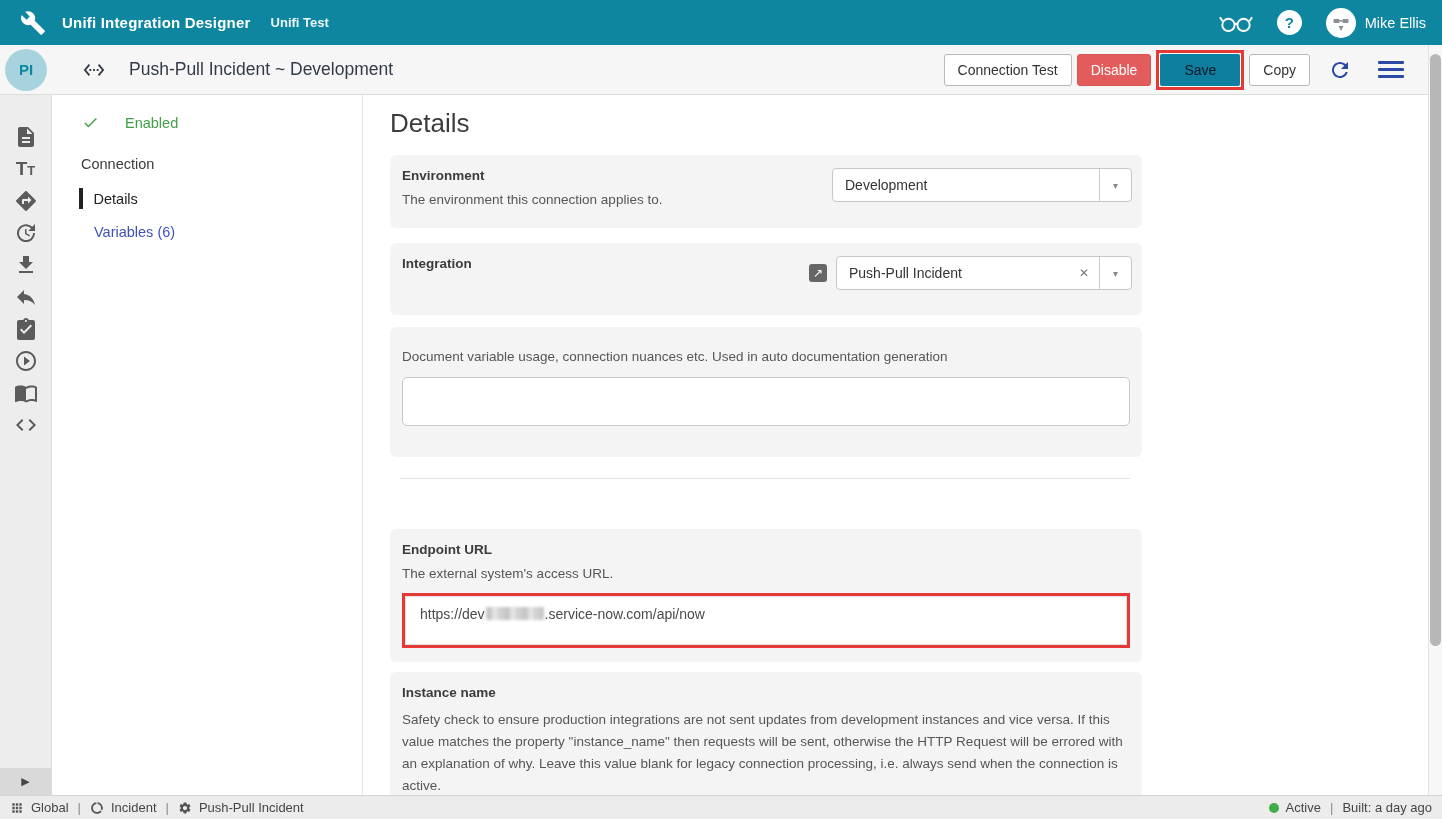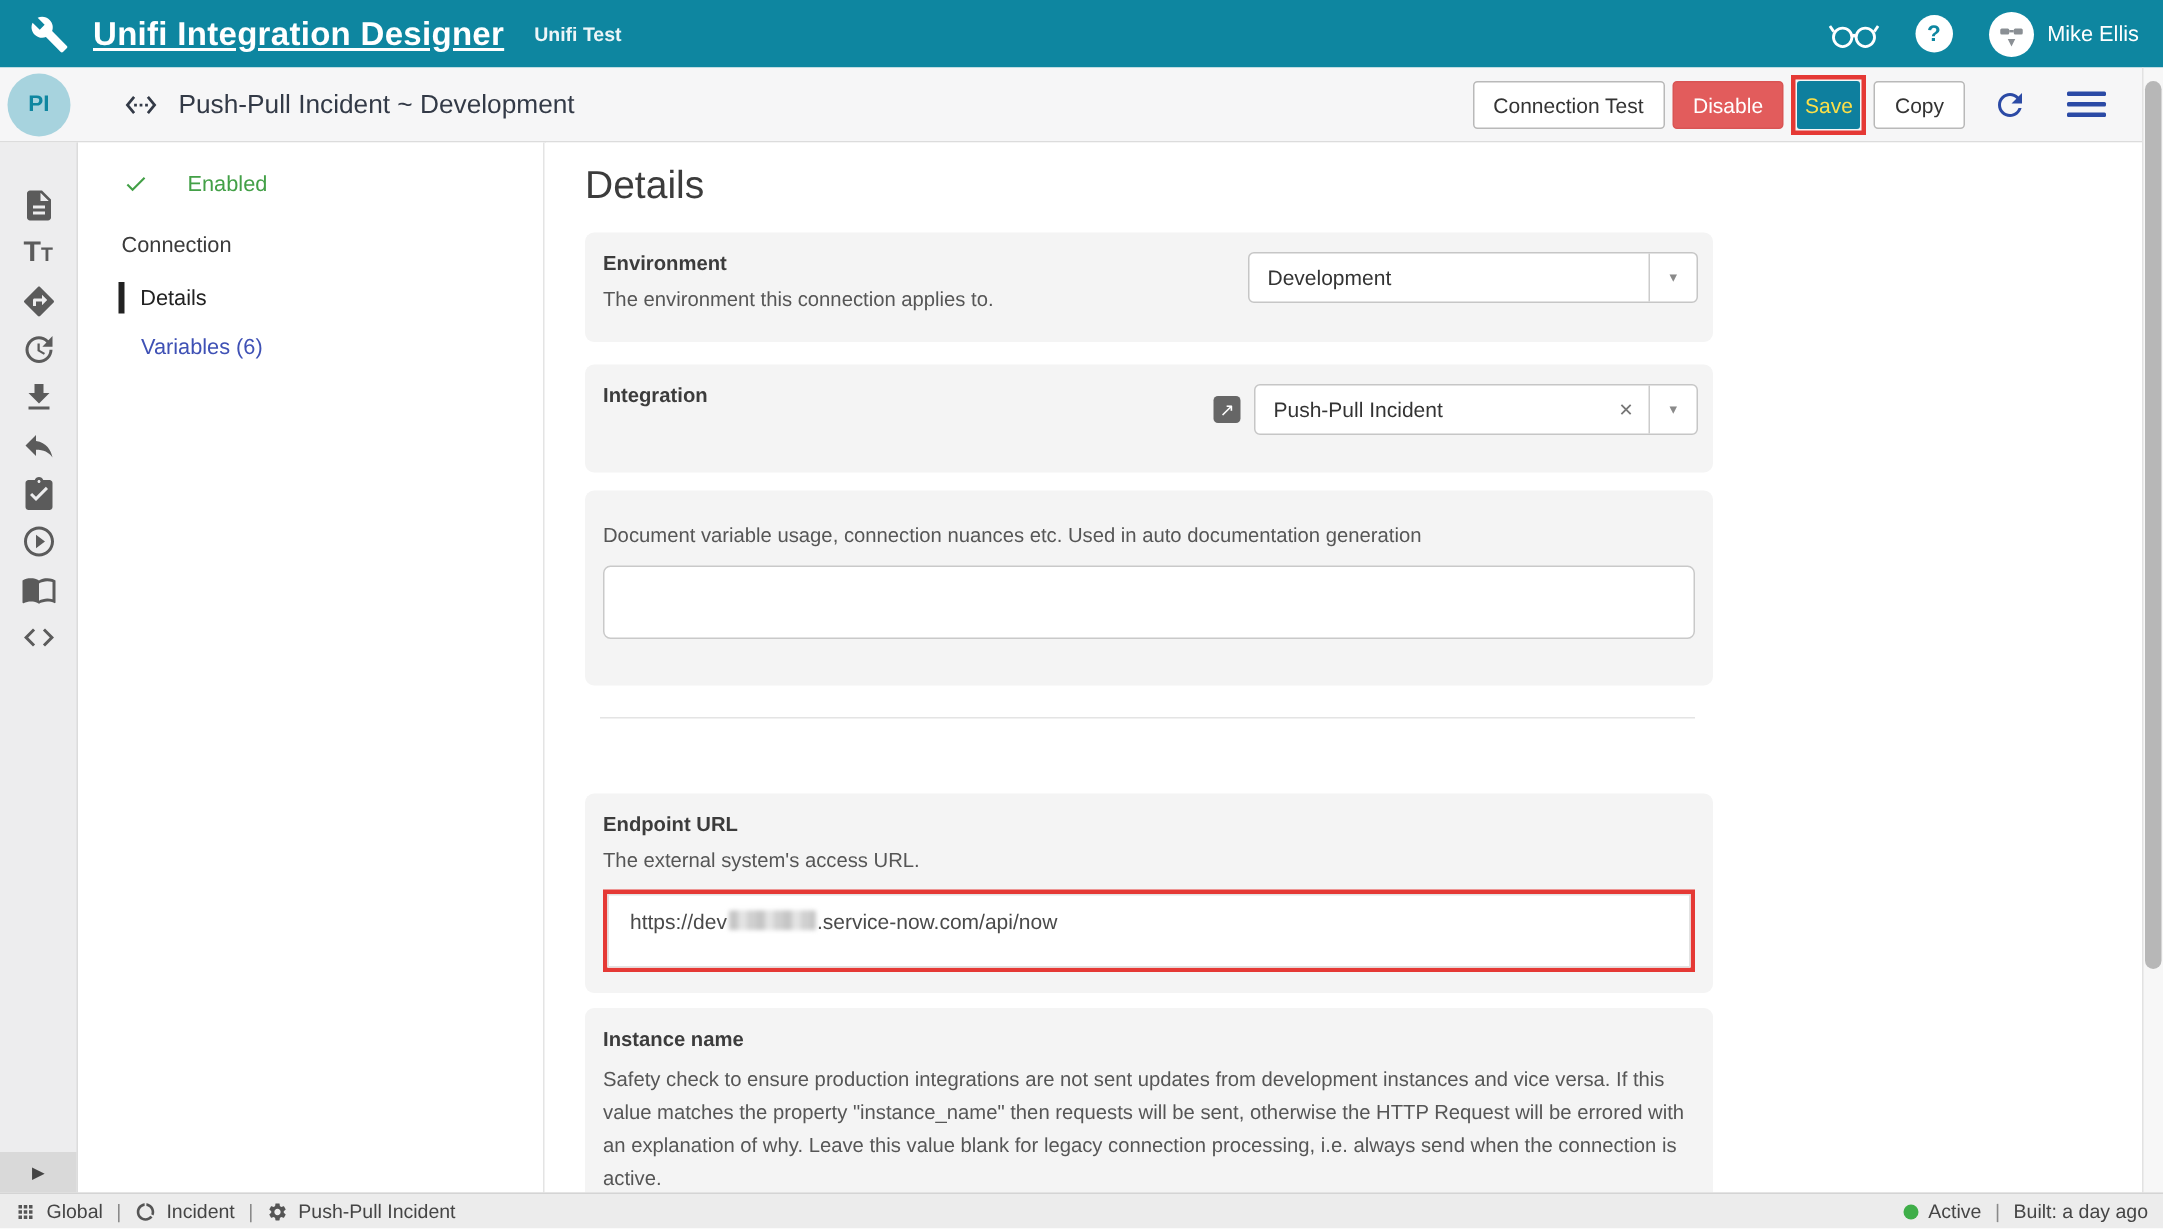--- a/index.html
+++ b/index.html
@@ -3,38 +3,38 @@
 <meta charset="utf-8">
 <style>
   * { box-sizing: border-box; margin: 0; padding: 0; }
   html,body { width:1442px; height:819px; }
   body { font-family:"Liberation Sans", sans-serif; background:#fff; position:relative; overflow:hidden; }
   .app { position:absolute; inset:0; width:1442px; height:819px; background:#fff; }
 
   
   .topbar { position:absolute; top:0; left:0; width:1442px; height:45px; background:#0e86a0; display:flex; align-items:center; padding:0 16px; }
   .topbar .wrench { width:26px; height:26px; margin:0 16px 0 4px; }
-  .app-title { color:#fff; font-size:22px; font-weight:700; letter-spacing:.2px;text-decoration:underline; }
+  .app-title { color:#fff; font-size:15px; font-weight:700; letter-spacing:.2px; }
   .env-title { color:rgba(255,255,255,.92); font-size:13px; font-weight:600; margin-left:20px; }
   .top-right { margin-left:auto; display:flex; align-items:center; gap:24px; }
   .help-circle { width:25px; height:25px; border-radius:50%; background:#fff; color:#0e86a0; font-weight:700; font-size:15px; display:flex; align-items:center; justify-content:center; cursor:pointer; }
   .user-chip { display:flex; align-items:center; gap:9px; cursor:pointer; }
   .user-avatar { width:30px; height:30px; border-radius:50%; background:#fff; display:flex; align-items:center; justify-content:center; }
   .user-name { color:#fff; font-size:14.5px; }
 
   
   .actionbar { position:absolute; top:45px; left:0; right:14px; height:50px; background:#f6f6f7; border-bottom:1px solid #dcdcdc; display:flex; align-items:center; }
   .pi-avatar { width:42px; height:42px; border-radius:50%; background:#a7d3de; color:#0e86a0; font-weight:700; font-size:15px; display:flex; align-items:center; justify-content:center; margin-left:5px; flex:0 0 auto; }
-  .record-title { margin-left:36px; display:flex; align-items:center; gap:14px; color:#333a47; font-size:17.5px; }
+  .record-title { margin-left:36px; display:flex; align-items:center; gap:24px; color:#333a47; font-size:17.5px; }
   .record-title svg { width:22px; height:22px; fill:#333a47; }
   .action-buttons { margin-left:auto; display:flex; align-items:center; margin-right:16px; }
   .btn { height:32px; padding:0 13px; border:1px solid #b9b9b9; border-radius:3px; background:#fff; font-size:14px; color:#333; font-family:inherit; cursor:pointer; margin-left:5px; }
   .btn-danger { background:#e25c5c; border-color:#d95454; color:#fff; }
   .annotate-save { border:3px solid #e53935; padding:1px; margin-left:5px; display:flex; }
-  .btn-save { background:#0e7f9e; border:none; border-radius:2px; color:#fde047; height:32px; padding:0 5px; font-size:14px; font-family:inherit; cursor:pointer; }
+  .btn-save { background:#0e7f9e; border:none; border-radius:2px; color:#0f172a; height:32px; padding:0 24px; font-size:14px; font-family:inherit; cursor:pointer; }
   .icon-btn { background:none; border:none; cursor:pointer; display:flex; align-items:center; justify-content:center; }
   .refresh-btn { margin-left:18px; }
   .refresh-btn svg { width:24px; height:24px; fill:#2b4aa5; }
   .menu-btn { margin-left:26px; margin-right:8px; }
   .menu-btn .bar { display:block; width:26px; height:3.5px; background:#2b4aa5; border-radius:1px; margin:3.5px 0; }
 
   
   .rail { position:absolute; top:95px; left:0; width:52px; bottom:24px; background:#ededee; border-right:1px solid #dcdcdc; }
   .rail-icons { display:flex; flex-direction:column; align-items:center; padding-top:30px; gap:8px; }
   .rail-icons .ricon { width:24px; height:24px; fill:#5b5b5b; cursor:pointer; flex:0 0 auto; }

